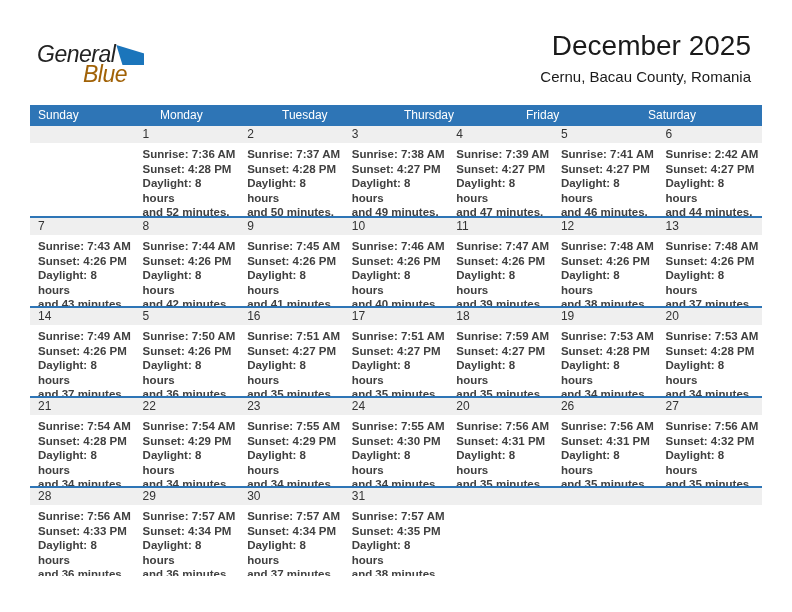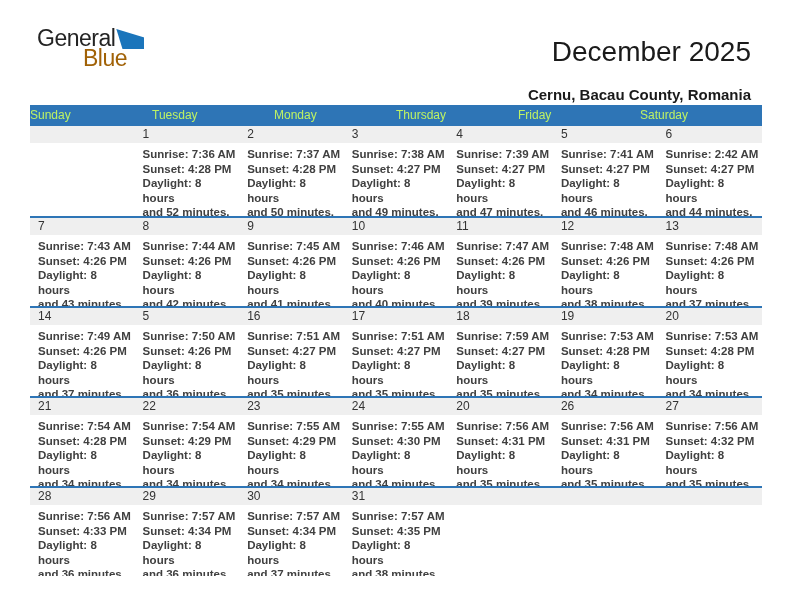--- a/index.html
+++ b/index.html
@@ -2,37 +2,37 @@
 <html><head>
 <meta charset="utf-8">
 <style>
   * { margin:0; padding:0; box-sizing:border-box; }
   body { background:#ffffff; }
   .page {
     position:relative; width:792px; height:612px; background:#ffffff;
     font-family:"Liberation Sans", sans-serif; overflow:hidden;
   }
   
-  .logo { position:absolute; left:37px; top:26px; }
+  .logo { position:absolute; left:37px; top:42px;font-style:italic; }
   .logo-line1 { display:flex; align-items:flex-end; }
   .logo-general { font-size:23px; color:#232323; letter-spacing:-0.5px; line-height:24px; }
   .logo-triangle {
     width:28px; height:20px; margin-left:1px; margin-bottom:1px;
     background:#1B75BB;
     clip-path:polygon(0 0, 100% 42%, 100% 100%, 22% 100%);
   }
   .logo-blue { font-size:23px; color:#a16207; letter-spacing:-0.5px; line-height:20px; margin-left:46px; margin-top:-2px; }
   
-  .title-block { position:absolute; right:41px; top:36px; text-align:right; }
+  .title-block { position:absolute; right:41px; top:30px; text-align:right; }
   .cal-title { font-size:28px; font-weight:normal; color:#1a1a1a; line-height:32px; }
-  .cal-subtitle { font-size:15px; font-weight:bold; color:#1a1a1a; margin-top:18px; }
+  .cal-subtitle { font-size:15px; font-weight:normal; color:#1a1a1a; margin-top:6px; }
   
   .calendar { position:absolute; left:30px; top:105px; width:732px; }
   .weekday-row { display:flex; background:#2E75B6; height:21px; }
-  .hcell { flex:1; color:#bef264; font-size:12px; line-height:21px; overflow:hidden; white-space:nowrap; }
+  .hcell { flex:1; color:#ffffff; font-size:12px; line-height:21px; padding-left:8px; overflow:hidden; white-space:nowrap; }
   .week-row { display:flex; height:90px; border-top:2px solid #2E75B6; }
   .week-row:first-child { border-top:none; }
   .cell { flex:1; overflow:hidden; }
   .strip { height:17px; background:#EFEFEF; font-size:12px; color:#333333; line-height:17px; padding-left:8px; }
   .lines { padding:4px 3px 0 8px; font-size:11.5px; color:#404040; line-height:14.6px;font-weight:bold; }
 </style>
 </head>
 <body>
 
 <div class="page">
@@ -46,22 +46,22 @@
   </div>
 
   <div class="title-block">
     <div class="cal-title">December 2025</div>
     <div class="cal-subtitle">Cernu, Bacau County, Romania</div>
   </div>
 
   <div class="calendar">
     <div class="weekday-row">
         <div class="hcell">Sunday</div>
+        <div class="hcell">Monday</div>
         <div class="hcell">Tuesday</div>
-        <div class="hcell">Monday</div>
         <div class="hcell">Thursday</div>
         <div class="hcell">Friday</div>
         <div class="hcell">Saturday</div>
       </div>
     <div>
         <div class="week-row">
           <div class="cell">
             <div class="strip"></div>
           </div>
           <div class="cell">

